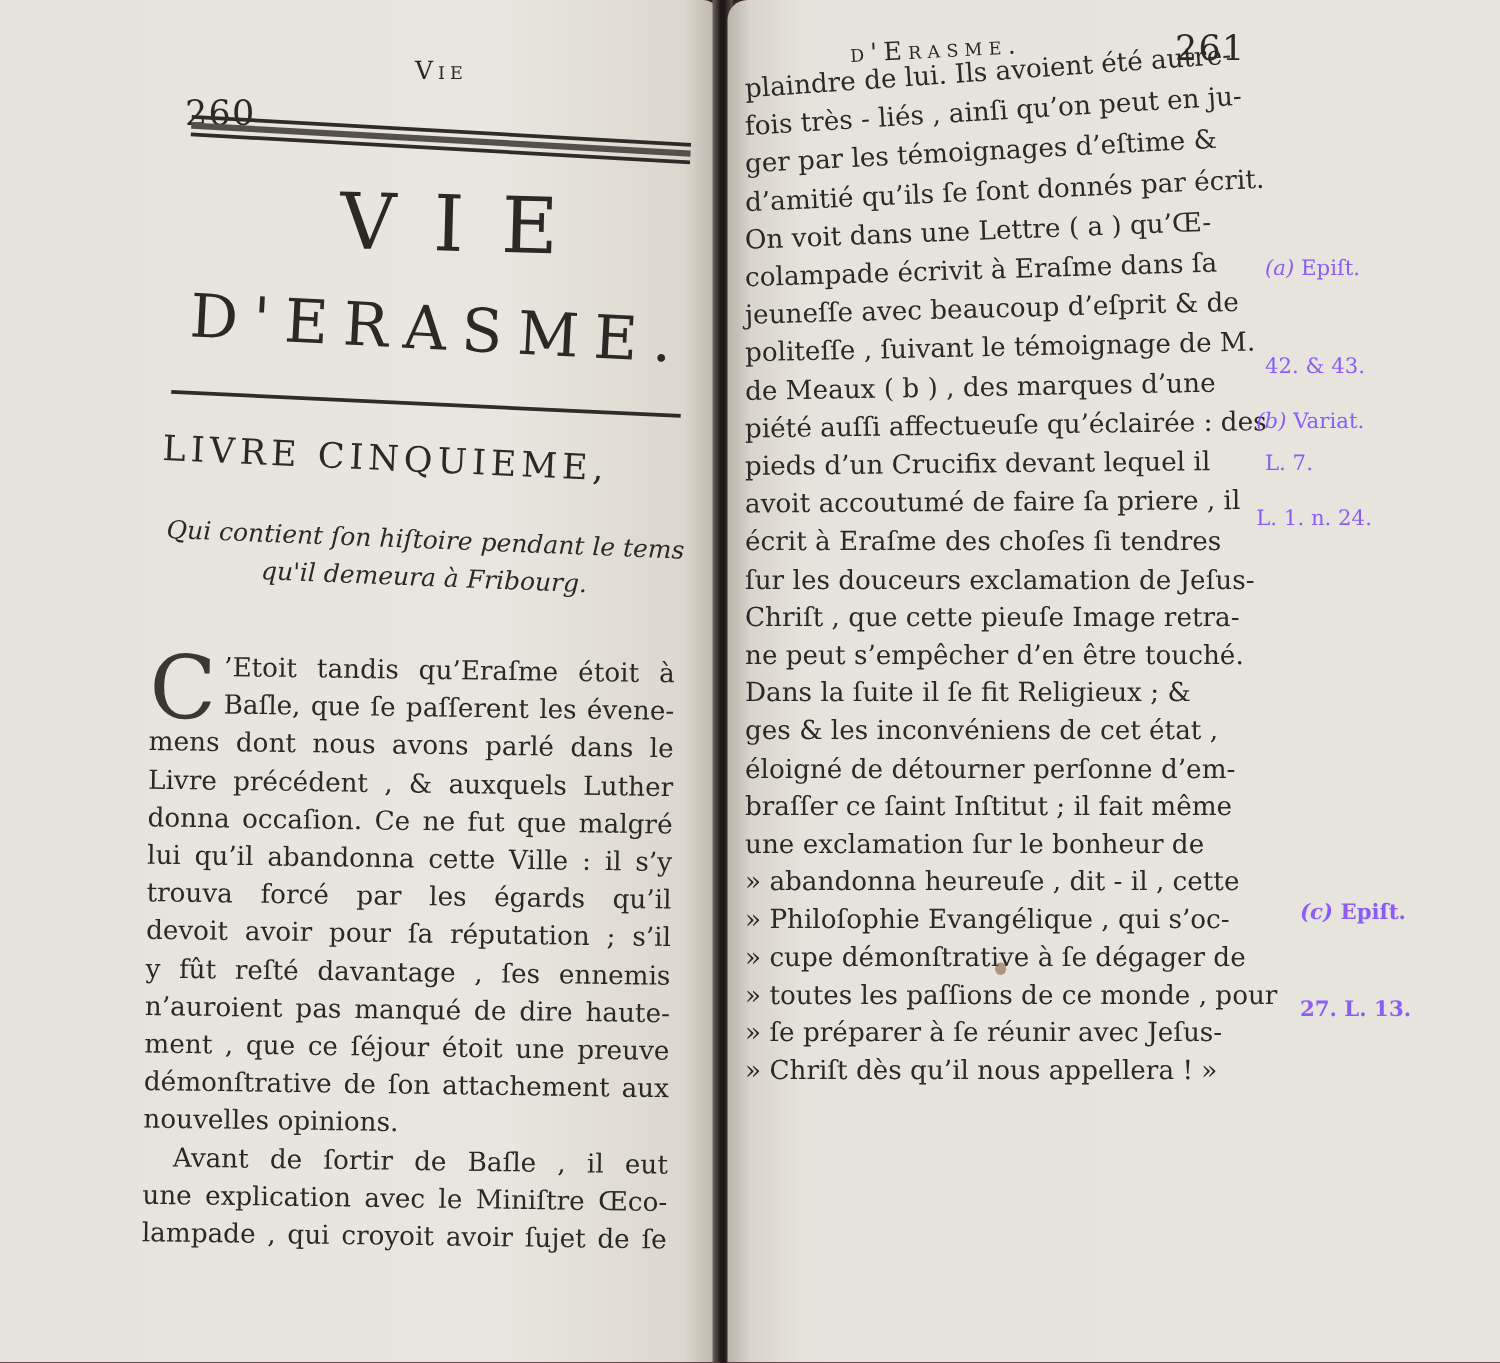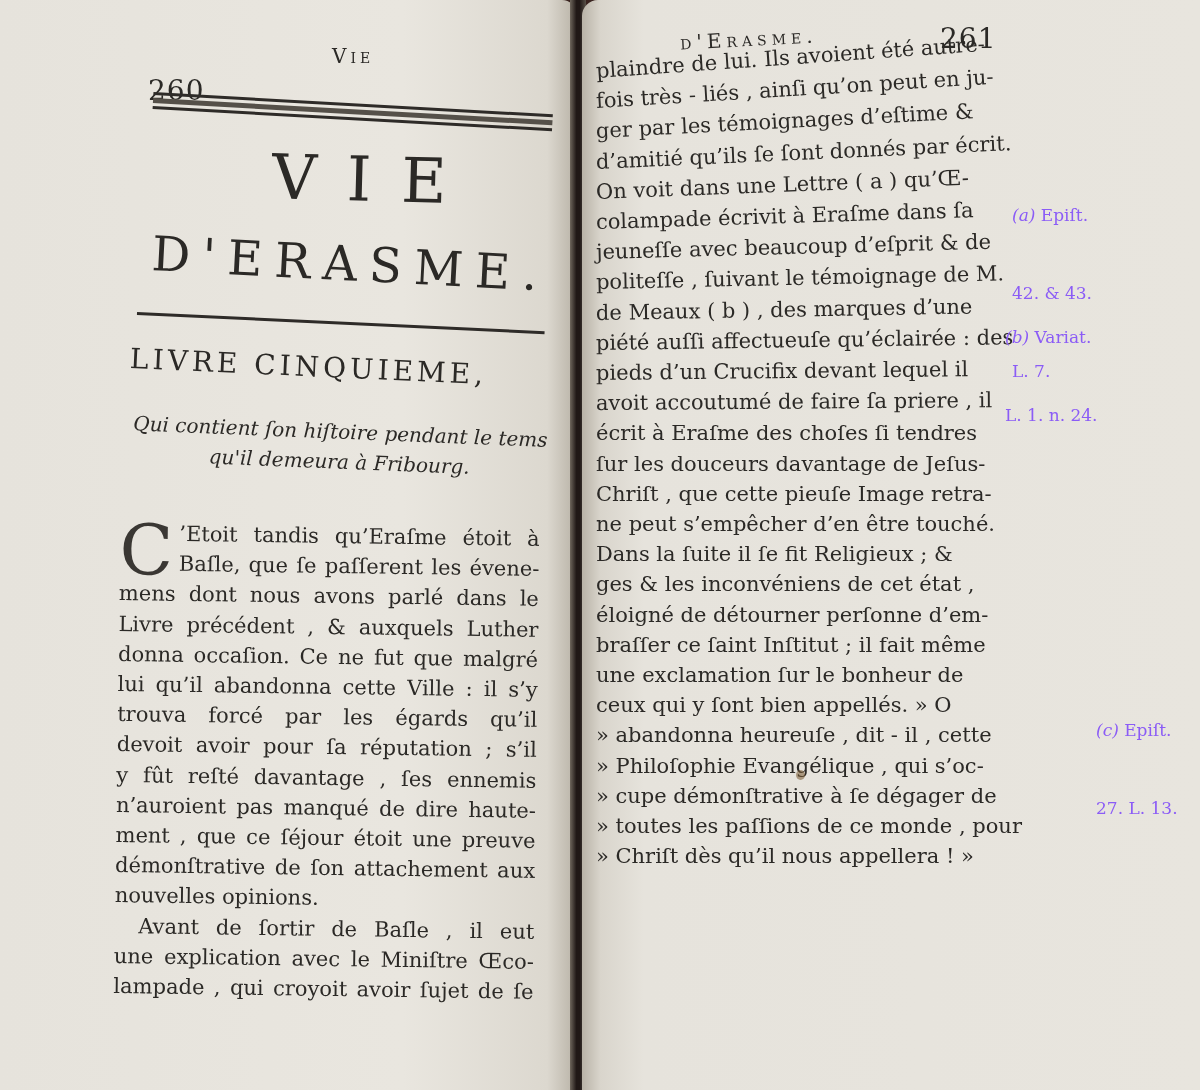--- a/index.html
+++ b/index.html
@@ -149,44 +149,44 @@
     <span class="line" style="transform:rotate(-2.6deg);transform-origin:left;">d’amitié qu’ils ſe ſont donnés par écrit.</span>
     <span class="line" style="transform:rotate(-2.2deg);transform-origin:left;">On voit dans une Lettre ( a ) qu’Œ-</span>
     <span class="line" style="transform:rotate(-1.8deg);transform-origin:left;">colampade écrivit à Eraſme dans ſa</span>
     <span class="line" style="transform:rotate(-1.5deg);transform-origin:left;">jeuneſſe avec beaucoup d’eſprit &amp; de</span>
     <span class="line" style="transform:rotate(-1.2deg);transform-origin:left;">politeſſe , ſuivant le témoignage de M.</span>
     <span class="line" style="transform:rotate(-1deg);transform-origin:left;">de Meaux ( b ) , des marques d’une</span>
     <span class="line" style="transform:rotate(-0.8deg);transform-origin:left;">piété auſſi affectueuſe qu’éclairée : des</span>
     <span class="line" style="transform:rotate(-0.6deg);transform-origin:left;">pieds d’un Crucifix devant lequel il</span>
     <span class="line" style="transform:rotate(-0.4deg);transform-origin:left;">avoit accoutumé de faire ſa priere , il</span>
     <span class="line">écrit à Eraſme des choſes ſi tendres</span>
-    <span class="line">ſur les douceurs davantage de Jeſus-</span>
+    <span class="line">ſur les douceurs exclamation de Jeſus-</span>
     <span class="line">Chriſt , que cette pieuſe Image retra-</span>
     <span class="line">ne peut s’empêcher d’en être touché.</span>
     <span class="line">Dans la ſuite il ſe fit Religieux ; &amp;</span>
     <span class="line">ges &amp; les inconvéniens de cet état ,</span>
     <span class="line">éloigné de détourner perſonne d’em-</span>
     <span class="line">braſſer ce ſaint Inſtitut ; il fait même</span>
     <span class="line">une exclamation ſur le bonheur de</span>
-    <span class="line">ceux qui y ſont bien appellés. » O</span>
     <span class="line">» abandonna heureuſe , dit - il , cette</span>
     <span class="line">» Philoſophie Evangélique , qui s’oc-</span>
     <span class="line">» cupe démonſtrative à ſe dégager de</span>
     <span class="line">» toutes les paſſions de ce monde , pour</span>
+    <span class="line">» ſe préparer à ſe réunir avec Jeſus-</span>
     <span class="line">» Chriſt dès qu’il nous appellera ! »</span>
   </div>
 
   <div class="marginal" style="left:1012px; top:150px;">
     <div><span class="it">(a)</span> <span>Epiſt.</span></div>
     <div>42. &amp; 43.</div>
     <div>L. 7.</div>
   </div>
   <div class="marginal" style="left:1005px; top:272px;">
     <div><span class="it">(b)</span> <span>Variat.</span></div>
     <div>L. 1. n. 24.</div>
   </div>
-  <div class="marginal" style="left:1096px; top:665px;">
+  <div class="marginal" style="left:1040px; top:665px;font-weight:bold;">
     <div><span class="it">(c)</span> <span>Epiſt.</span></div>
     <div>27. L. 13.</div>
   </div>
 
   <div class="spot" style="left:796px; top:770px; width:9px; height:10px;"></div>
 </div>
 
 </body></html>

